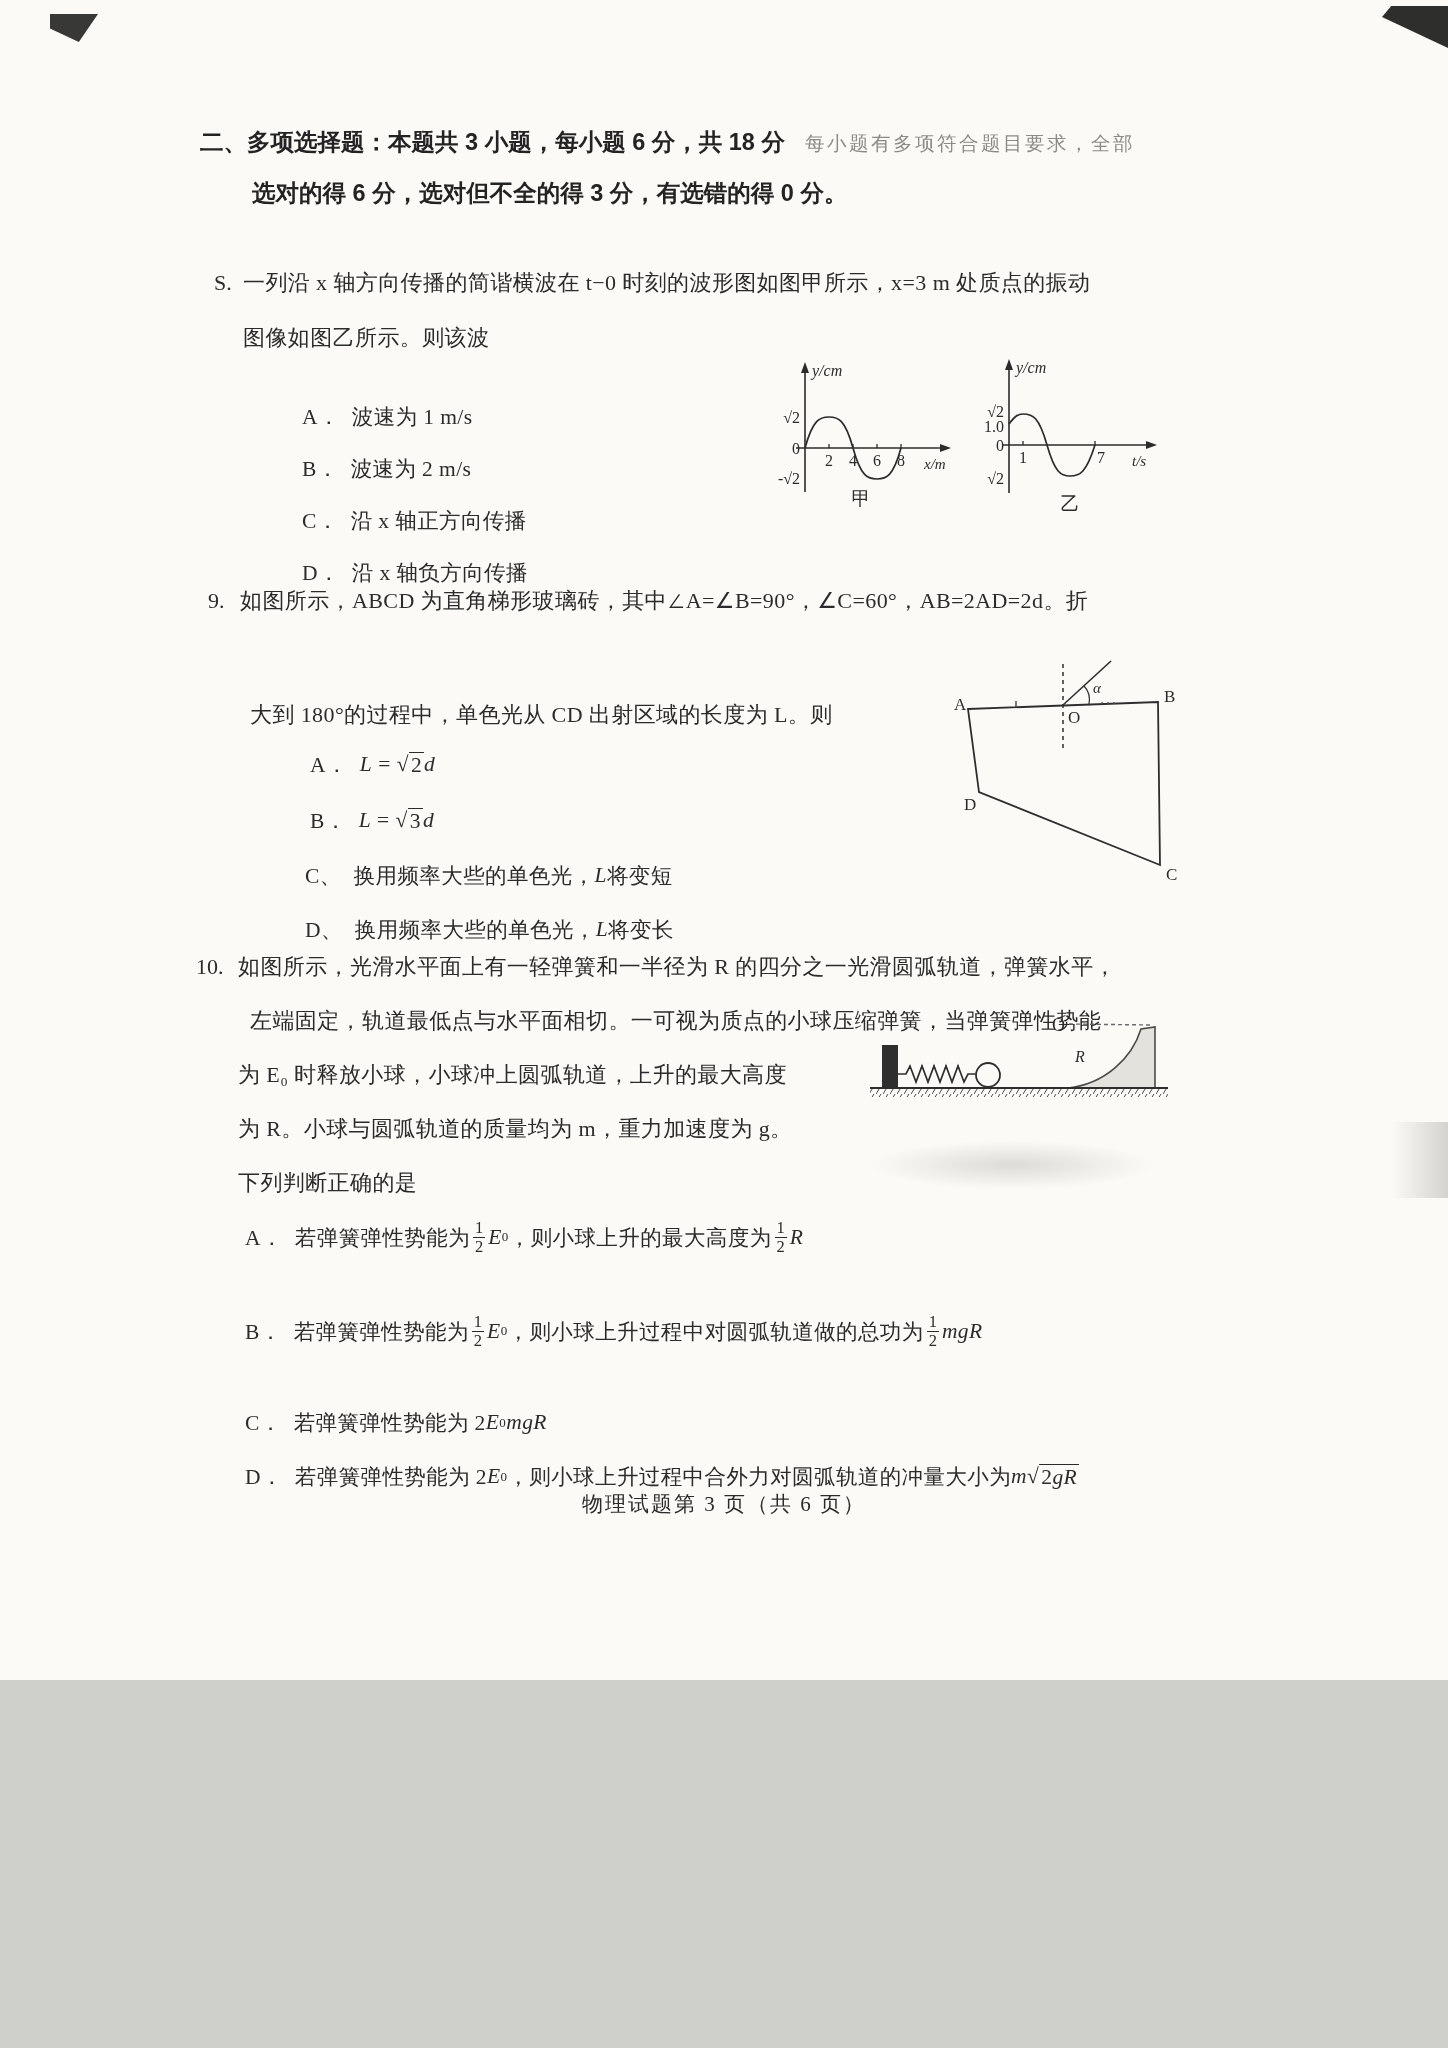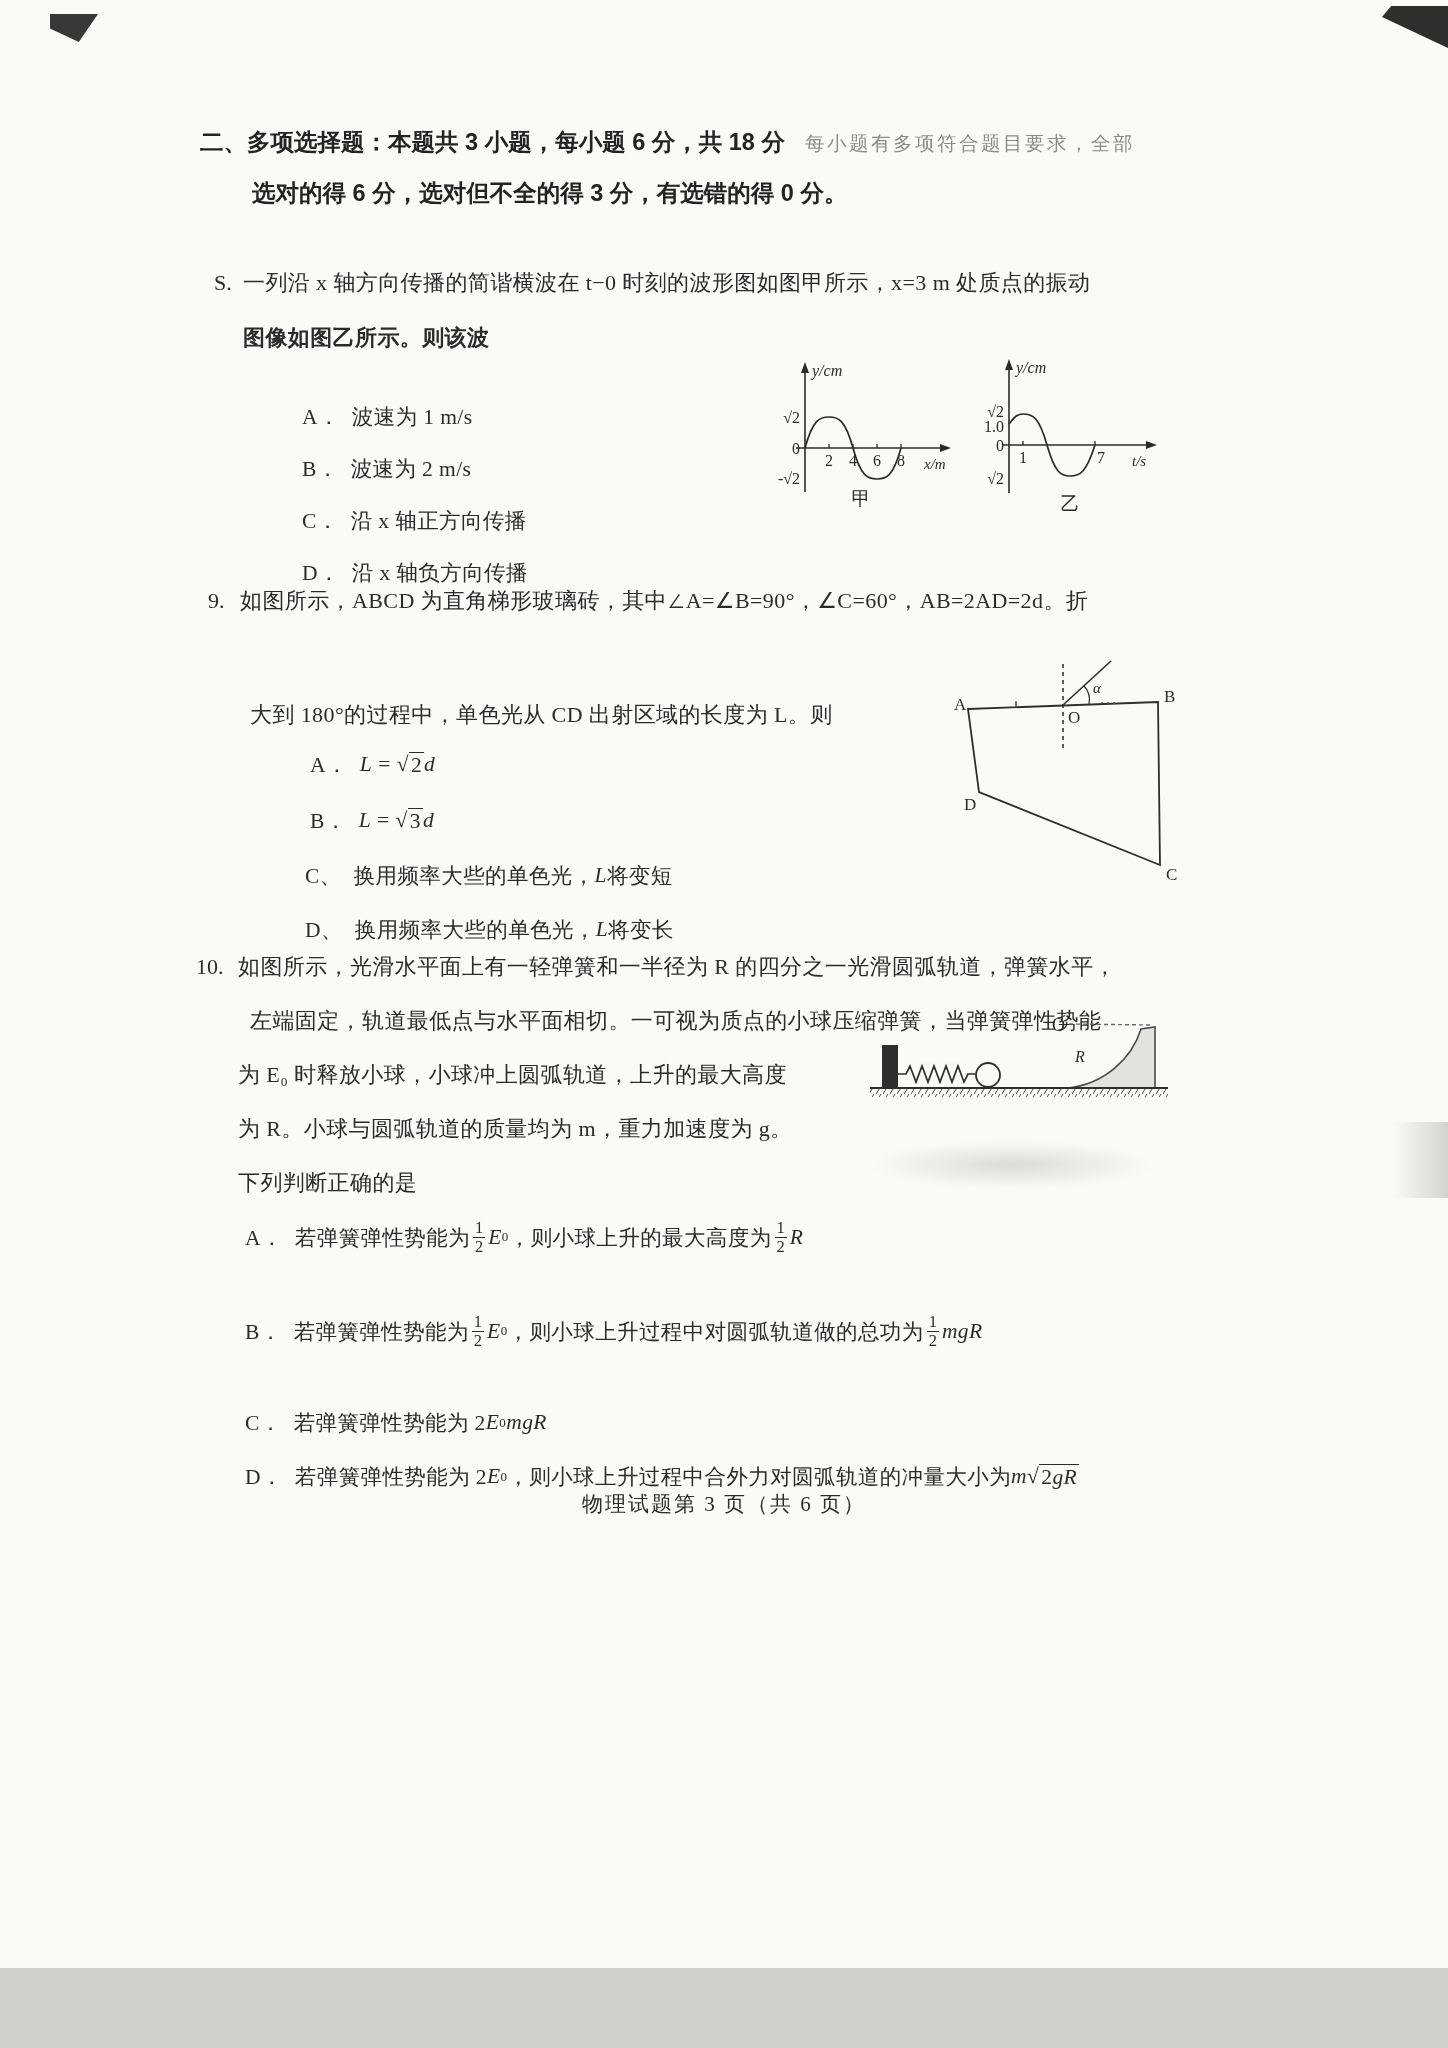--- a/index.html
+++ b/index.html
@@ -1,16 +1,16 @@
 <!DOCTYPE html>
 <html><head>
 <meta charset="utf-8">
 <style>
   html,body{margin:0;padding:0;background:#cfcfcc;}
-  .page{position:relative;width:1448px;height:1968px;background:#fbfaf7;overflow:hidden;
+  .page{position:relative;width:1448px;height:1680px;background:#fbfaf7;overflow:hidden;
         font-family:"Liberation Serif",serif;color:#2b2b2b;}
   .t{position:absolute;white-space:nowrap;}
   .body22{font-size:22px;letter-spacing:0.4px;}
   .bold-h{font-family:"Liberation Sans",sans-serif;font-weight:700;font-size:23.5px;color:#232323;}
   .light-h{font-family:"Liberation Sans",sans-serif;font-weight:500;font-size:19.5px;color:#8b8b88;letter-spacing:2.5px;}
   .qnum{font-size:22px;}
   .optrow{position:absolute;display:flex;align-items:center;white-space:nowrap;font-size:21.5px;letter-spacing:0.4px;}
   .lbl{margin-right:12px;}
   .it{font-style:italic;}
   sub{font-size:13px;line-height:0;}
@@ -42,21 +42,21 @@
   <div class="smudge2"></div>
 
   <div class="t" style="left:200px;top:126px;">
     <span class="bold-h">二、多项选择题：本题共 3 小题，每小题 6 分，共 18 分</span>
     <span class="light-h" style="margin-left:16px;">每小题有多项符合题目要求，全部</span>
   </div>
   <div class="t bold-h" style="left:252px;top:177px;">选对的得 6 分，选对但不全的得 3 分，有选错的得 0 分。</div>
 
   <div class="t qnum" style="left:214px;top:270px;">S.</div>
   <div class="t body22" style="left:243px;top:268px;">一列沿 x 轴方向传播的简谐横波在 t−0 时刻的波形图如图甲所示，x=3 m 处质点的振动</div>
-  <div class="t body22" style="left:243px;top:323px;font-weight:bold;">图像如图乙所示。则该波</div>
+  <div class="t body22" style="left:243px;top:323px;">图像如图乙所示。则该波</div>
 
   <div class="optrow" style="left:302px;top:402px;">
     <span class="lbl">A．</span>
     <span>波速为 1 m/s</span>
   </div>
   <div class="optrow" style="left:302px;top:454px;">
     <span class="lbl">B．</span>
     <span>波速为 2 m/s</span>
   </div>
   <div class="optrow" style="left:302px;top:506px;">

